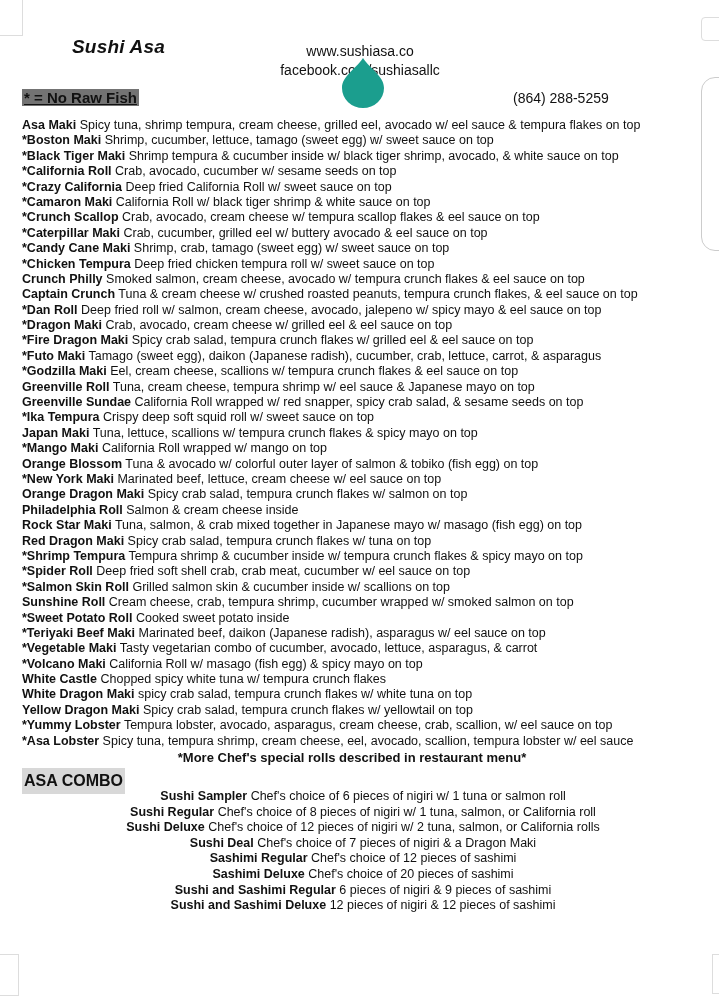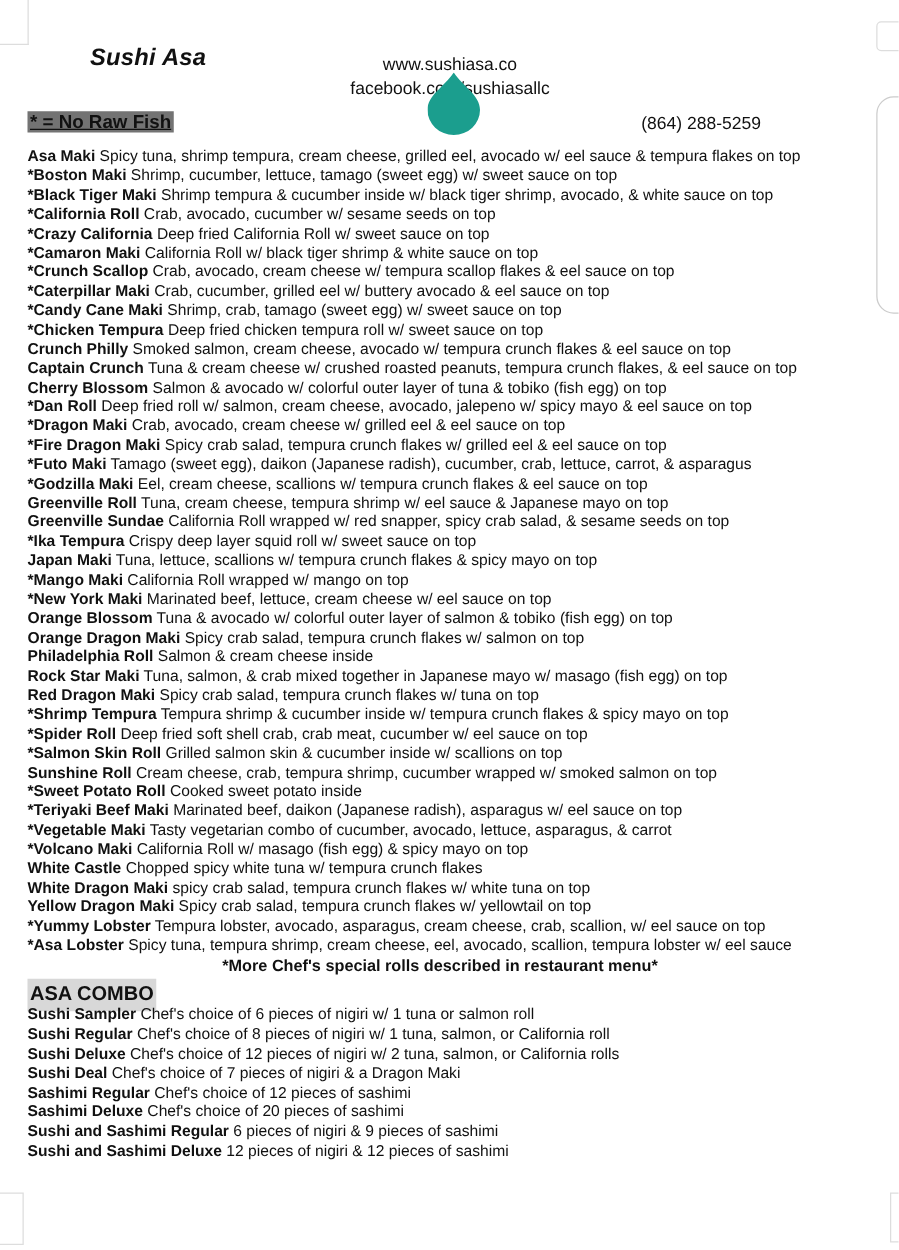--- a/index.html
+++ b/index.html
@@ -15,21 +15,21 @@
   .drop{position:absolute;left:342px;top:58px;width:42px;height:50px;z-index:2;}
   
   .legend{position:absolute;left:22px;top:89px;font-size:15px;font-weight:bold;
     background:#d8d8d8;text-decoration:underline;text-decoration-thickness:1.5px;padding:0 2px;}
   .combo-heading-row{margin-top:2px;height:21px;}
   .combo-heading{display:inline-block;font-size:16px;font-weight:bold;background:#d8d8d8;
     text-decoration-thickness:1.5px;padding:4px 2px;}
   
   .content{position:absolute;left:22px;top:118px;width:682px;}
   .menu-line{height:15.4px;line-height:15.4px;font-size:12.5px;white-space:nowrap;}
-  .combo-line{height:15.6px;line-height:15.6px;font-size:12.5px;white-space:nowrap;}
+  .combo-line{height:15.6px;line-height:15.6px;font-size:12.5px;white-space:nowrap;text-align:center;}
   .item-name{font-weight:bold;}
   .note-line{height:17px;line-height:17px;font-size:13px;font-weight:bold;text-align:center;width:660px;}
   
   .art{position:absolute;pointer-events:none;}
   .art-tl{left:0;top:0;width:22px;height:35px;border-right:1px solid #ddd;border-bottom:1px solid #ddd;}
   .art-tr{left:701px;top:17px;width:40px;height:22px;border:1px solid #ddd;border-radius:4px;}
   .art-r{left:701px;top:77px;width:40px;height:172px;border:1px solid #ccc;border-radius:14px;}
   .art-bl{left:-8px;top:954px;width:25px;height:40px;border:1px solid #ddd;}
   .art-br{left:712px;top:954px;width:20px;height:38px;border:1px solid #ddd;}
 </style>
@@ -78,46 +78,45 @@
         <div class="menu-line"><span class="item-name">*Caterpillar Maki</span> <span class="item-desc">Crab, cucumber, grilled eel w/ buttery avocado &amp; eel sauce on top</span></div>
 
         <div class="menu-line"><span class="item-name">*Candy Cane Maki</span> <span class="item-desc">Shrimp, crab, tamago (sweet egg) w/ sweet sauce on top</span></div>
 
         <div class="menu-line"><span class="item-name">*Chicken Tempura</span> <span class="item-desc">Deep fried chicken tempura roll w/ sweet sauce on top</span></div>
 
         <div class="menu-line"><span class="item-name">Crunch Philly</span> <span class="item-desc">Smoked salmon, cream cheese, avocado w/ tempura crunch flakes &amp; eel sauce on top</span></div>
 
         <div class="menu-line"><span class="item-name">Captain Crunch</span> <span class="item-desc">Tuna &amp; cream cheese w/ crushed roasted peanuts, tempura crunch flakes, &amp; eel sauce on top</span></div>
 
-        <div class="menu-line"><span class="item-name">Cherry Blossom</span> <span class="item-desc">Salmon &amp; avocado w/ colorful outer layer of tuna &amp; tobiko (fish egg) on top</span></div>
 
 
         <div class="menu-line"><span class="item-name">*Dan Roll</span> <span class="item-desc">Deep fried roll w/ salmon, cream cheese, avocado, jalepeno w/ spicy mayo &amp; eel sauce on top</span></div>
 
         <div class="menu-line"><span class="item-name">*Dragon Maki</span> <span class="item-desc">Crab, avocado, cream cheese w/ grilled eel &amp; eel sauce on top</span></div>
 
         <div class="menu-line"><span class="item-name">*Fire Dragon Maki</span> <span class="item-desc">Spicy crab salad, tempura crunch flakes w/ grilled eel &amp; eel sauce on top</span></div>
 
         <div class="menu-line"><span class="item-name">*Futo Maki</span> <span class="item-desc">Tamago (sweet egg), daikon (Japanese radish), cucumber, crab, lettuce, carrot, &amp; asparagus</span></div>
 
         <div class="menu-line"><span class="item-name">*Godzilla Maki</span> <span class="item-desc">Eel, cream cheese, scallions w/ tempura crunch flakes &amp; eel sauce on top</span></div>
 
         <div class="menu-line"><span class="item-name">Greenville Roll</span> <span class="item-desc">Tuna, cream cheese, tempura shrimp w/ eel sauce &amp; Japanese mayo on top</span></div>
 
         <div class="menu-line"><span class="item-name">Greenville Sundae</span> <span class="item-desc">California Roll wrapped w/ red snapper, spicy crab salad, &amp; sesame seeds on top</span></div>
 
-        <div class="menu-line"><span class="item-name">*Ika Tempura</span> <span class="item-desc">Crispy deep layer squid roll w/ sweet sauce on top</span></div>
+        <div class="menu-line"><span class="item-name">*Ika Tempura</span> <span class="item-desc">Crispy deep soft squid roll w/ sweet sauce on top</span></div>
 
         <div class="menu-line"><span class="item-name">Japan Maki</span> <span class="item-desc">Tuna, lettuce, scallions w/ tempura crunch flakes &amp; spicy mayo on top</span></div>
 
         <div class="menu-line"><span class="item-name">*Mango Maki</span> <span class="item-desc">California Roll wrapped w/ mango on top</span></div>
 
+        <div class="menu-line"><span class="item-name">Orange Blossom</span> <span class="item-desc">Tuna &amp; avocado w/ colorful outer layer of salmon &amp; tobiko (fish egg) on top</span></div>
+
         <div class="menu-line"><span class="item-name">*New York Maki</span> <span class="item-desc">Marinated beef, lettuce, cream cheese w/ eel sauce on top</span></div>
-
-        <div class="menu-line"><span class="item-name">Orange Blossom</span> <span class="item-desc">Tuna &amp; avocado w/ colorful outer layer of salmon &amp; tobiko (fish egg) on top</span></div>
 
         <div class="menu-line"><span class="item-name">Orange Dragon Maki</span> <span class="item-desc">Spicy crab salad, tempura crunch flakes w/ salmon on top</span></div>
 
         <div class="menu-line"><span class="item-name">Philadelphia Roll</span> <span class="item-desc">Salmon &amp; cream cheese inside</span></div>
 
         <div class="menu-line"><span class="item-name">Rock Star Maki</span> <span class="item-desc">Tuna, salmon, &amp; crab mixed together in Japanese mayo w/ masago (fish egg) on top</span></div>
 
 
         <div class="menu-line"><span class="item-name">Red Dragon Maki</span> <span class="item-desc">Spicy crab salad, tempura crunch flakes w/ tuna on top</span></div>
 

